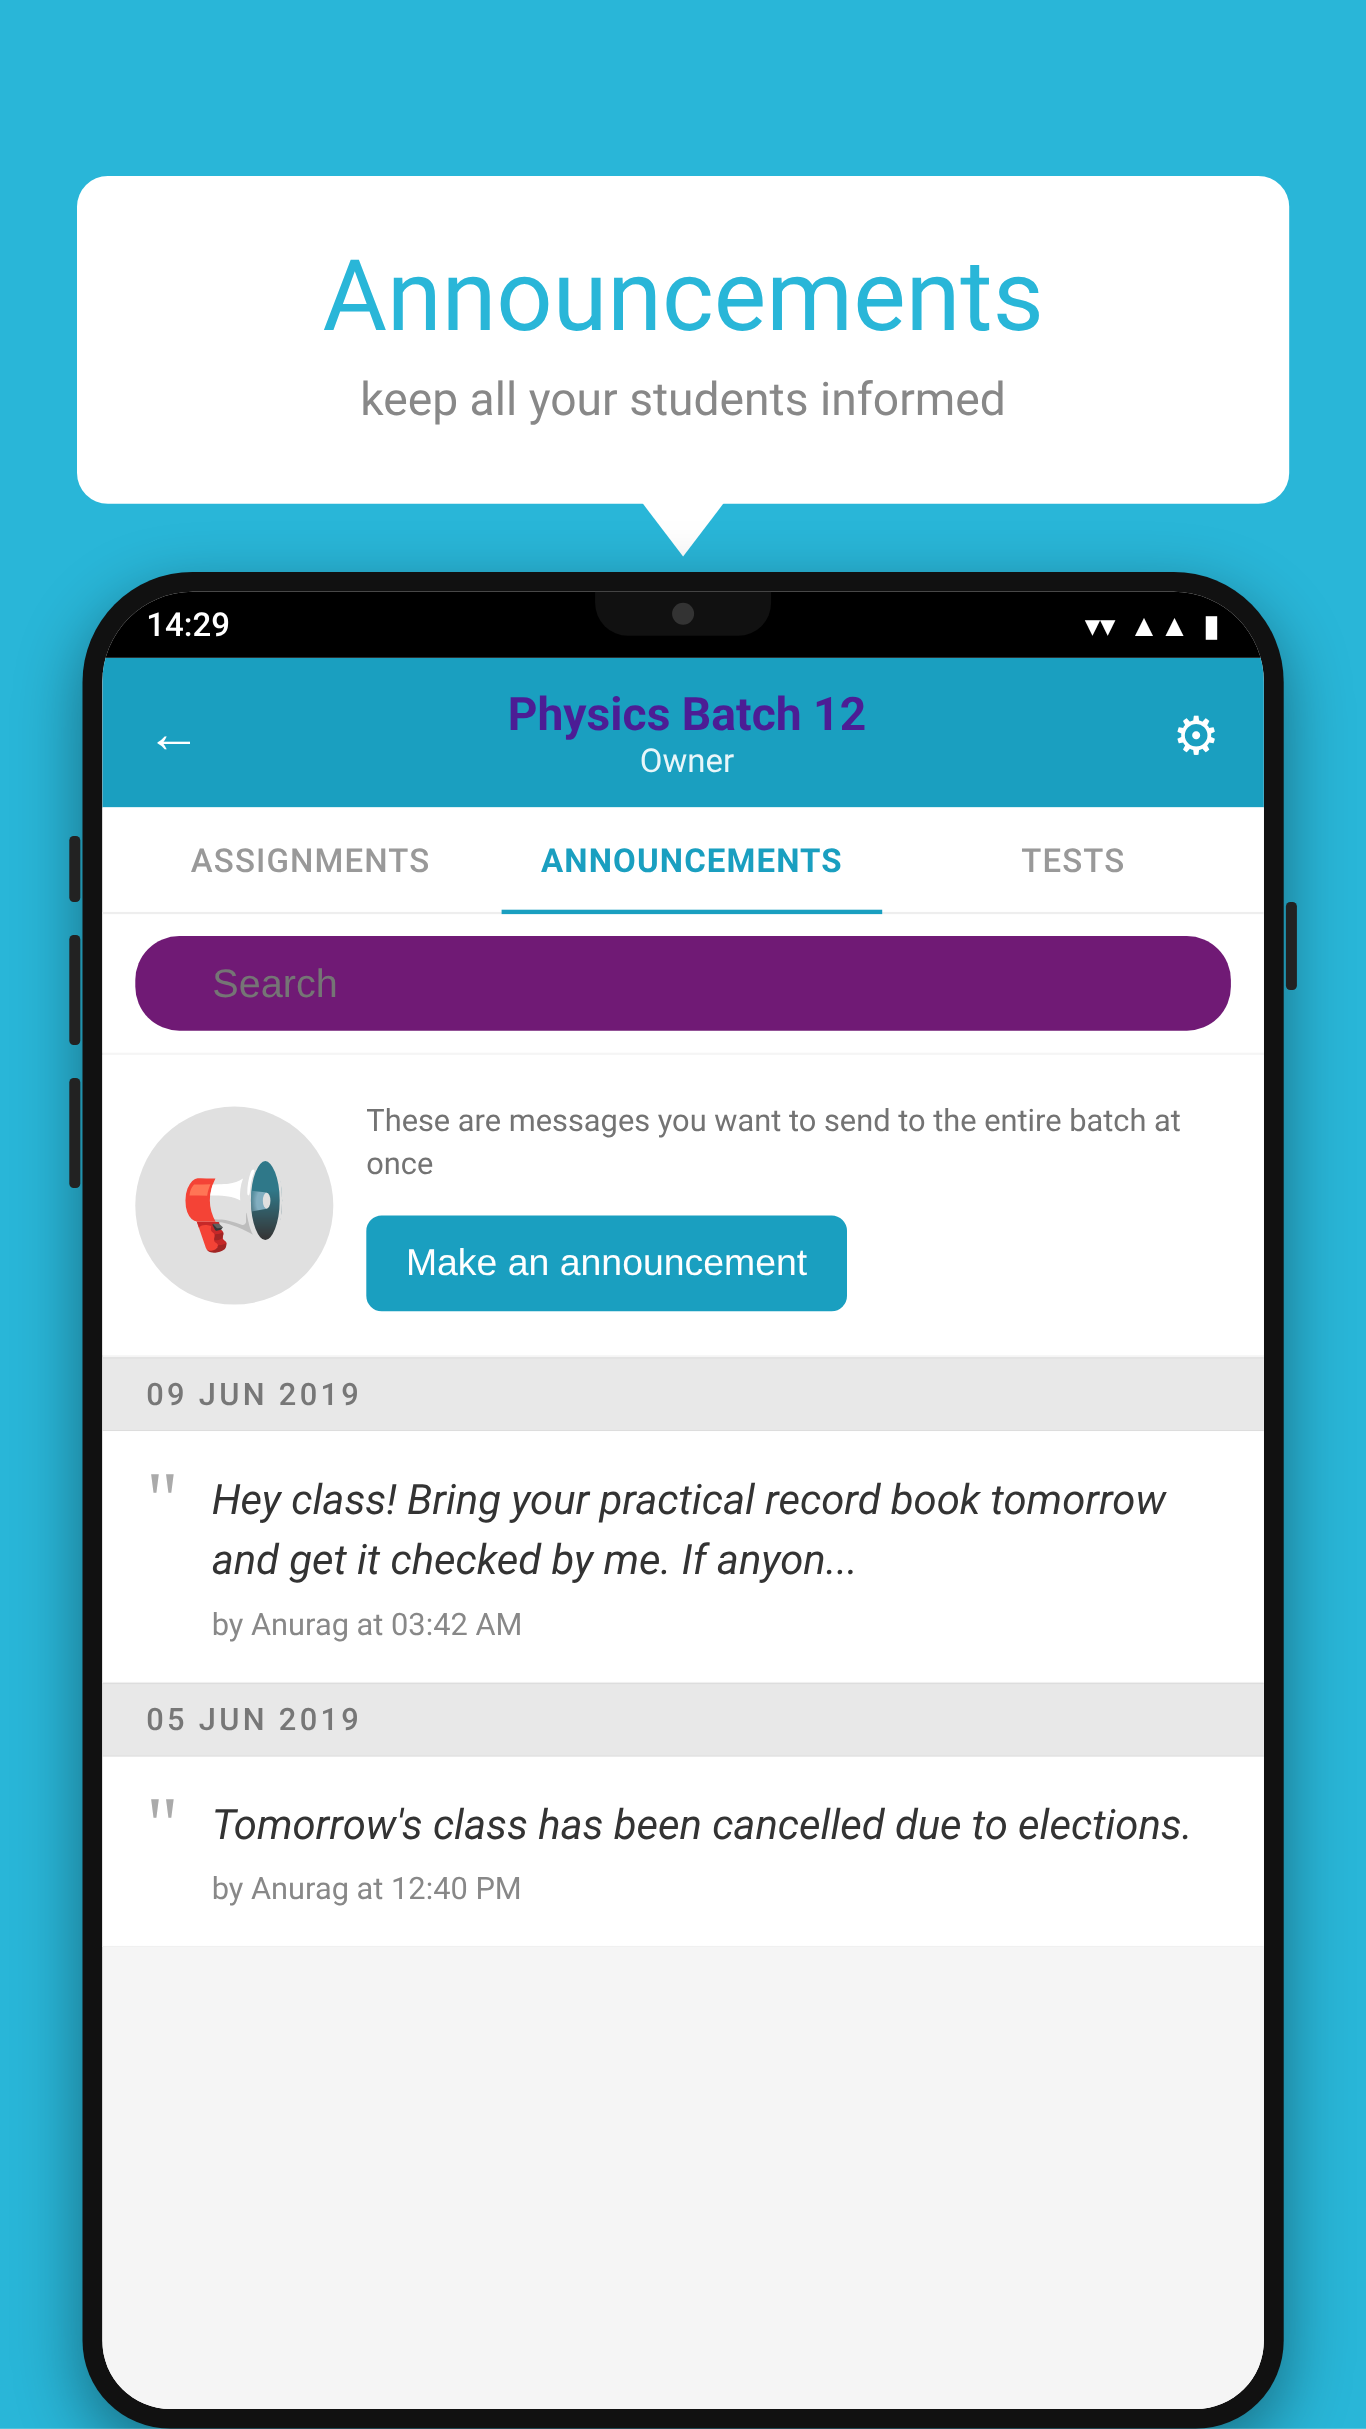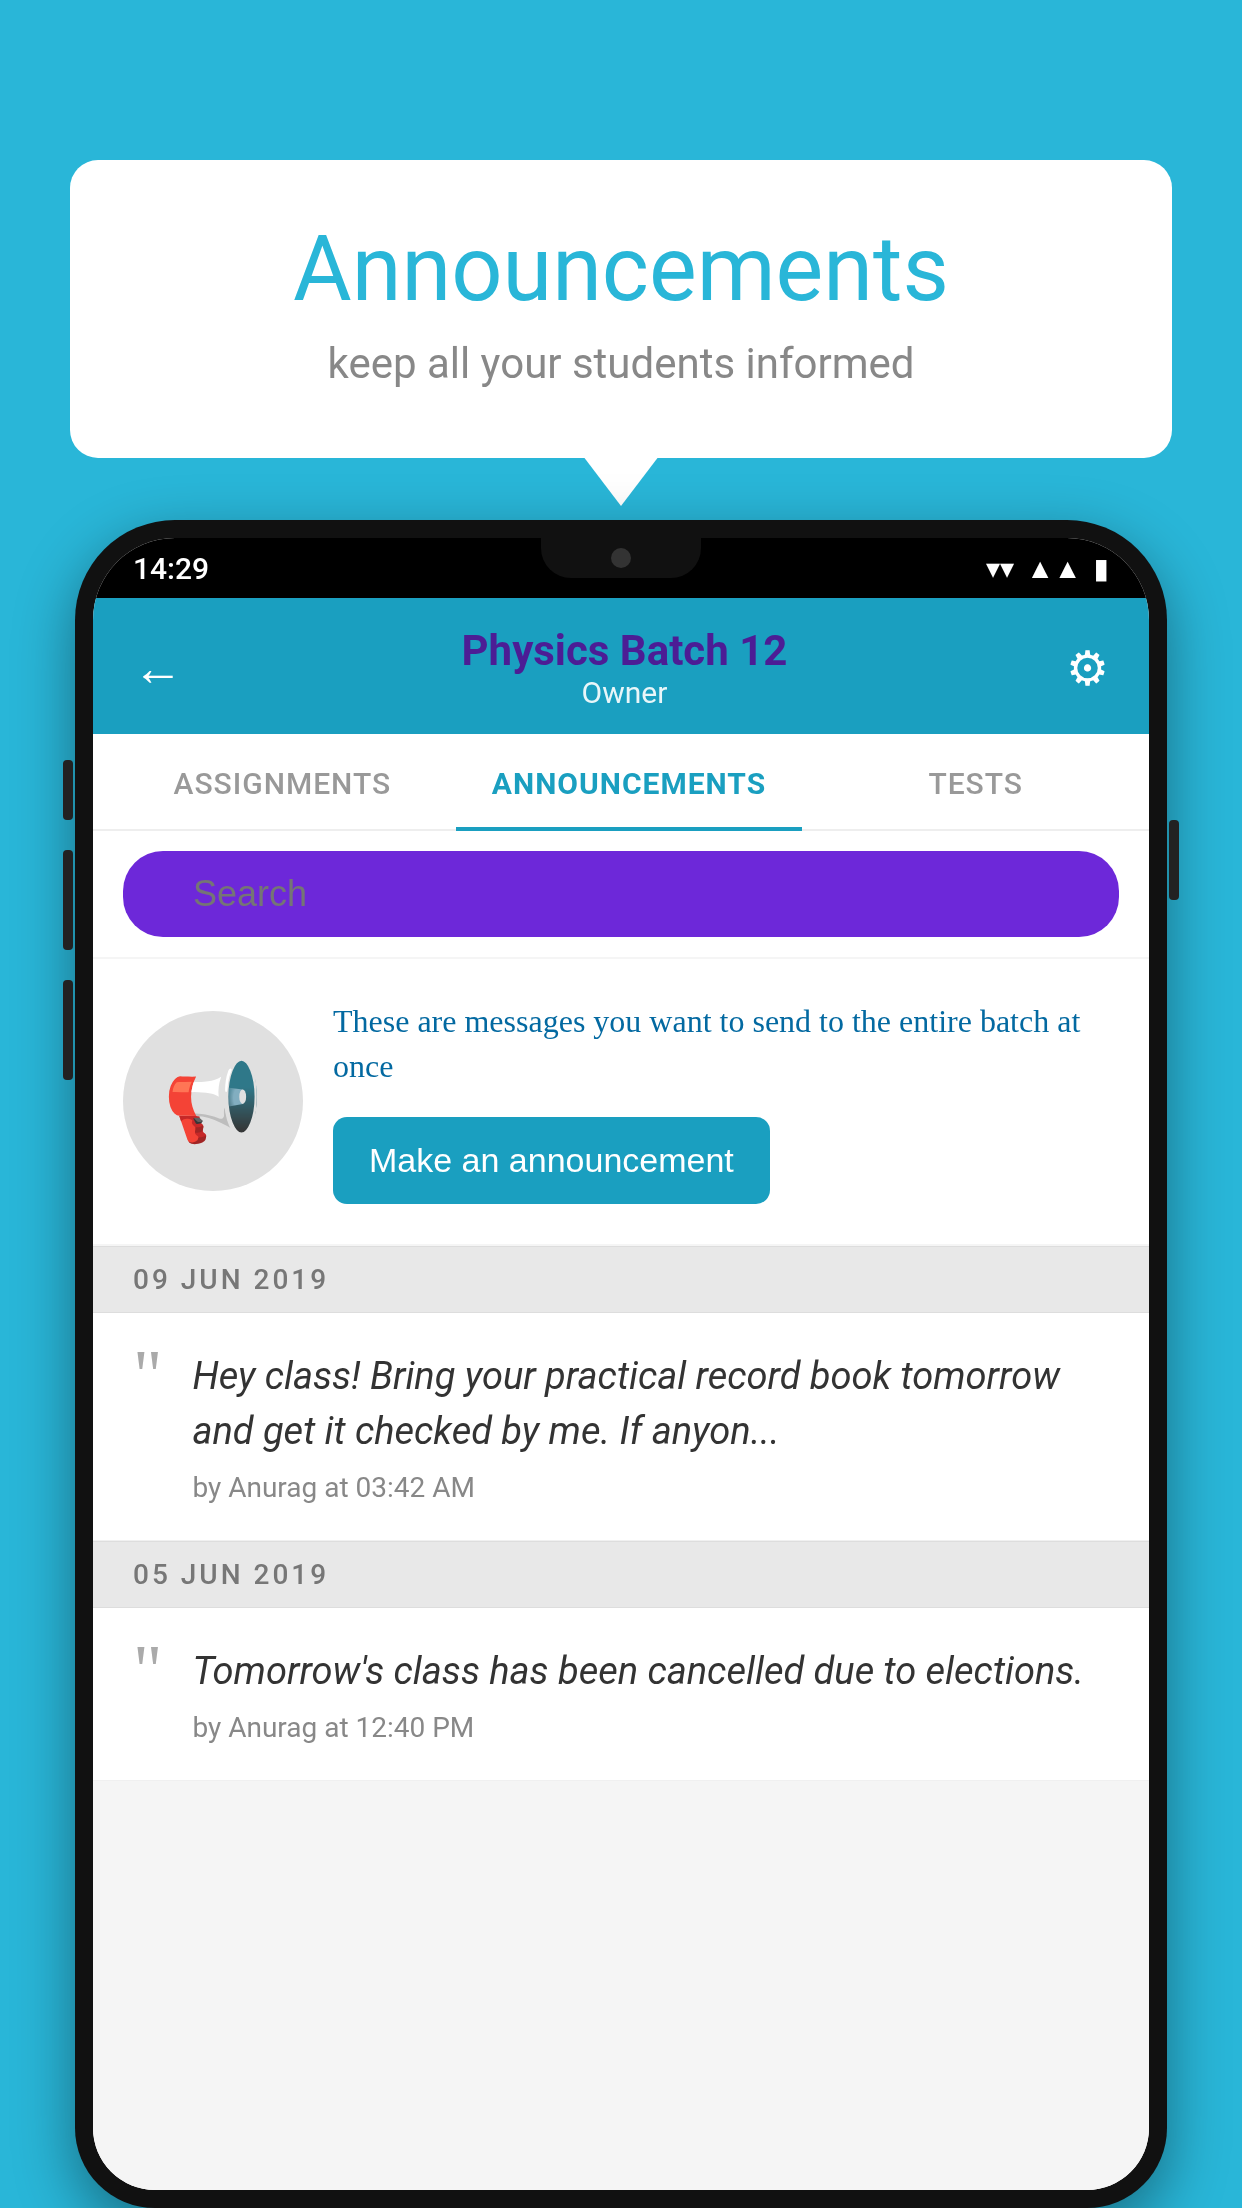--- a/index.html
+++ b/index.html
@@ -214,21 +214,21 @@
 
     
     .search-container {
       background: white;
       padding: 20px 30px;
       margin-bottom: 2px;
     }
 
     .search-input {
       width: 100%;
-      background: #6d28d9;
+      background: #701a75;
       border: none;
       border-radius: 40px;
       padding: 22px 40px 22px 70px;
       font-size: 36px;
       color: #aaa;
       position: relative;
       outline: none;
     }
 
     .search-wrapper {
@@ -268,25 +268,24 @@
     .megaphone-icon {
       font-size: 80px;
       color: #555;
     }
 
     .promo-content {
       flex: 1;
     }
 
     .promo-text {
-      font-size: 32px;
-      color: #0369a1;
+      font-size: 28px;
+      color: #737373;
       line-height: 1.4;
       margin-bottom: 28px;
-      font-family: Liberation Serif, serif;
     }
 
     .make-announcement-btn {
       background: #1a9fc0;
       color: white;
       border: none;
       border-radius: 14px;
       padding: 24px 36px;
       font-size: 34px;
       cursor: pointer;

